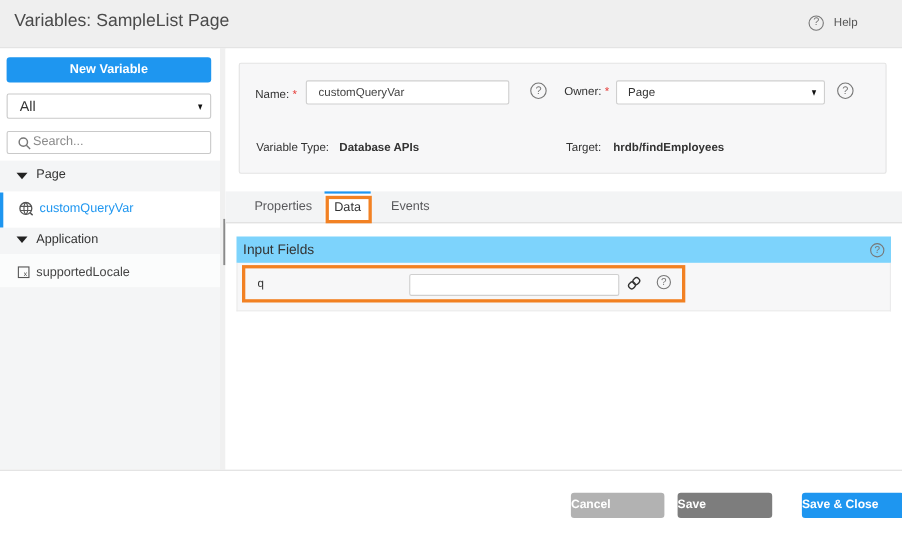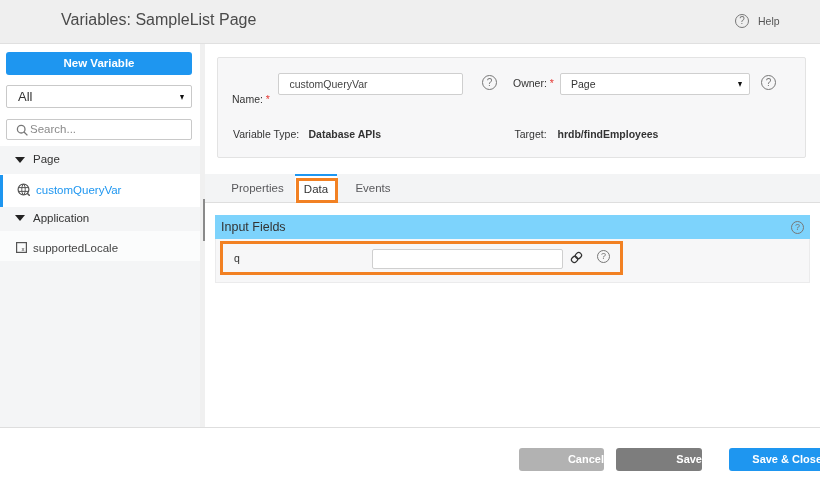--- a/index.html
+++ b/index.html
@@ -2,21 +2,21 @@
 <html><head>
 <meta charset="utf-8">
 <style>
   * { margin:0; padding:0; box-sizing:border-box; }
   html,body { width:820px; height:489px; font-family:"Liberation Sans", sans-serif; background:#fff; overflow:hidden; }
   .abs { position:absolute; }
   #stage { position:relative; width:820px; height:489px; background:#fff; }
 
   
   #hdr { left:0; top:0; width:820px; height:44px; background:#efefef; border-bottom:1px solid #e0e0e0; }
-  #hdr h1 { position:absolute; left:13px; top:11px; font-size:16px; font-weight:400; color:#4a4a4a;margin-left:48px; }
+  #hdr h1 { position:absolute; left:13px; top:11px; font-size:16px; font-weight:400; color:#4a4a4a; }
   .qcirc { position:absolute; border:1.4px solid #777; border-radius:50%; color:#777; text-align:center; font-weight:400; }
   #helpq { left:735px; top:14px; width:14px; height:14px; font-size:10px; line-height:12px; }
   #helptxt { position:absolute; left:758px; top:15px; font-size:10.5px; color:#555; }
 
   
   #side { left:0; top:44px; width:200px; height:383px; background:#fff; }
   #newvar { position:absolute; left:6px; top:8px; width:186px; height:23px; background:#1e96f0; border-radius:3px; color:#fff; font-size:11.5px; font-weight:700; text-align:center; line-height:23px; }
   #allsel { position:absolute; left:6px; top:41px; width:186px; height:23px; background:#fff; border:1px solid #c9c9c9; border-radius:2px; font-size:13px; color:#333; line-height:21px; padding-left:11px; }
   #allsel .caret { position:absolute; right:7px; top:8.5px; width:0; height:0; border-left:2.75px solid transparent; border-right:2.75px solid transparent; border-top:5.5px solid #111; }
   #srch { position:absolute; left:6px; top:75px; width:186px; height:21px; background:#fff; border:1px solid #c9c9c9; border-radius:2px; font-size:11.5px; color:#8a8a8a; line-height:19px; padding-left:23px; }
@@ -44,21 +44,21 @@
   #tab-data { left:90px; width:42px; background:#fff; border-top:2.5px solid #1e96f0; color:#333; line-height:26px; margin-top:-0.5px; }
 
   .obox { position:absolute; border:3px solid #f28123; }
 
   
   #ifhdr { position:absolute; left:10px; top:170.5px; width:594.5px; height:24px; background:#7dd3fc; font-size:12.5px; color:#333; line-height:24px; padding-left:6px; }
   #ifbody { position:absolute; left:10px; top:194.5px; width:594.5px; height:44px; background:#f7f7f8; border:1px solid #ebebec; border-top:none; }
 
   
   #foot { left:0; top:427px; width:820px; height:62px; background:#fff; border-top:1px solid #dedede; }
-  .btn { position:absolute; top:19.5px; height:23px; color:#fff; font-size:11px; font-weight:700; text-align:right; line-height:23px; border-radius:3px; }
+  .btn { position:absolute; top:19.5px; height:23px; color:#fff; font-size:11px; font-weight:700; text-align:left; line-height:23px; border-radius:3px; }
 </style>
 </head>
 <body>
 <div id="stage">
 
   <div id="hdr" class="abs">
     <h1>Variables: SampleList Page</h1>
     <div id="helpq" class="qcirc">?</div>
     <div id="helptxt">Help</div>
   </div>
@@ -98,21 +98,21 @@
     </div>
     <div class="abs" style="left:0; top:217px; width:200px; height:166px; background:#f4f5f6;"></div>
   </div>
 
   <div class="abs" style="left:199.5px; top:44px; width:5.5px; height:383px; background:#f0f0f0;"></div>
   <div class="abs" style="left:202.5px; top:199px; width:2.5px; height:42px; background:#8a8a8a;"></div>
 
   <div id="main" class="abs">
 
     <div id="card">
-      <span class="flbl" style="left:14px; top:35px;">Name: <span class="req">*</span></span>
+      <span class="flbl" style="left:14px; top:22px;">Name: <span class="req">*</span></span>
       <div class="inp" style="left:59.5px; top:14.5px; width:185px; height:22px; line-height:20px; padding-left:11px;">customQueryVar</div>
       <div class="qcirc" style="left:264px; top:16.5px; width:15px; height:15px; font-size:10px; line-height:13px;">?</div>
       <span class="flbl" style="left:295px; top:19px;">Owner: <span class="req">*</span></span>
       <div class="selc" style="left:342px; top:14.5px; width:190px; height:22px; line-height:20px; padding-left:10px;">Page<span class="caret"></span></div>
       <div class="qcirc" style="left:543px; top:16.5px; width:15px; height:15px; font-size:10px; line-height:13px;">?</div>
 
       <span class="flbl" style="left:15px; top:70px;">Variable Type:</span>
       <span class="flbl bval" style="left:90.5px; top:70px;">Database APIs</span>
       <span class="flbl" style="left:296.5px; top:70px;">Target:</span>
       <span class="flbl bval" style="left:339.5px; top:70px;">hrdb/findEmployees</span>

